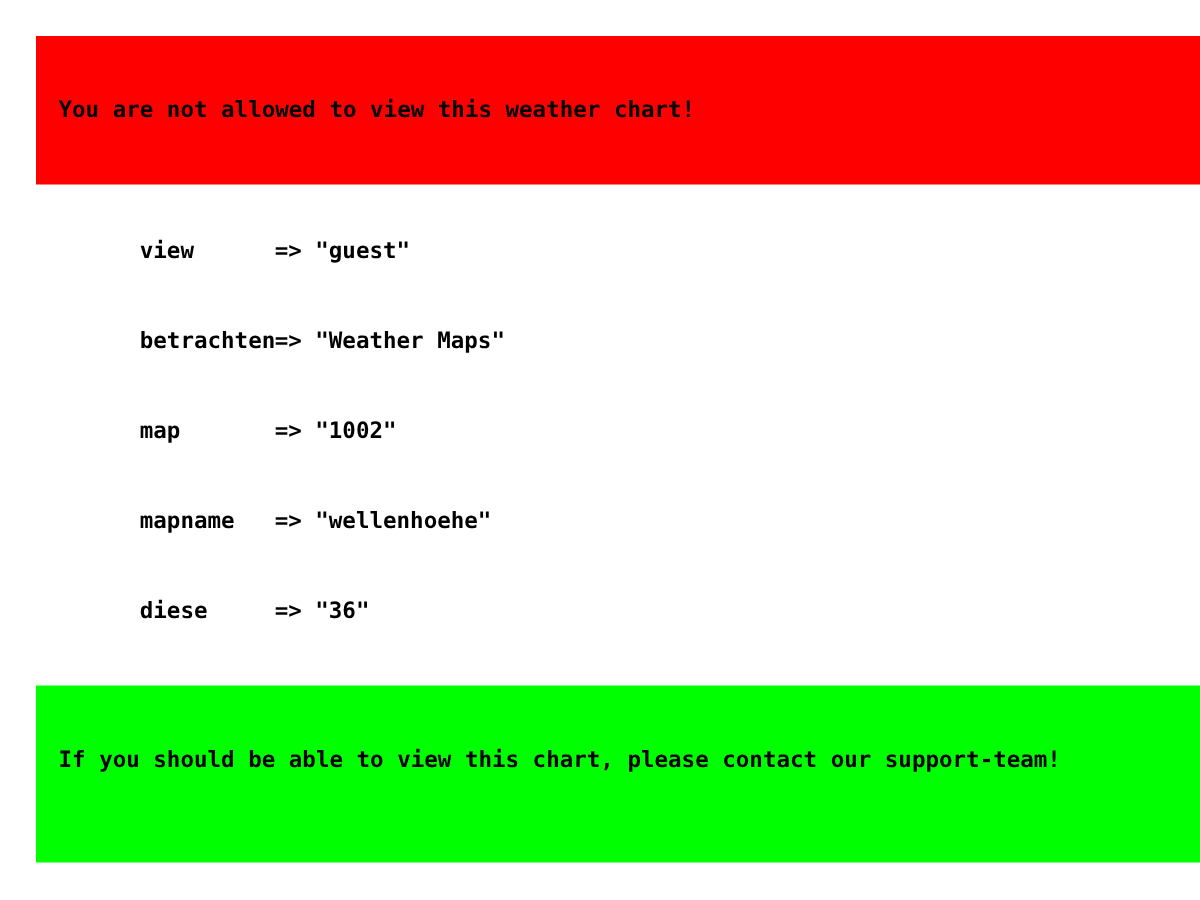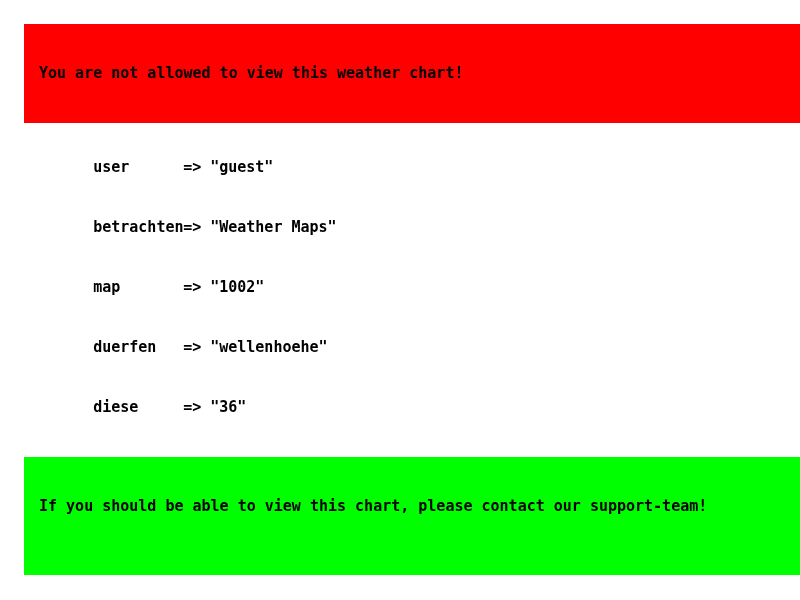--- a/index.html
+++ b/index.html
@@ -52,30 +52,30 @@
 <body>
 
 <div class="content">
 
   <div class="banner banner-error">
     <div>You are not allowed to view this weather chart!</div>
   </div>
 
   <div class="details">
     <div class="detail-row">
-      <span class="detail-key">user</span><span class="detail-arrow">=&gt;</span><span class="detail-value">"guest"</span>
+      <span class="detail-key">view</span><span class="detail-arrow">=&gt;</span><span class="detail-value">"guest"</span>
     </div>
     <div class="detail-row">
       <span class="detail-key">betrachten</span><span class="detail-arrow">=&gt;</span><span class="detail-value">"Weather Maps"</span>
     </div>
     <div class="detail-row">
       <span class="detail-key">map</span><span class="detail-arrow">=&gt;</span><span class="detail-value">"1002"</span>
     </div>
     <div class="detail-row">
-      <span class="detail-key">duerfen</span><span class="detail-arrow">=&gt;</span><span class="detail-value">"wellenhoehe"</span>
+      <span class="detail-key">mapname</span><span class="detail-arrow">=&gt;</span><span class="detail-value">"wellenhoehe"</span>
     </div>
     <div class="detail-row">
       <span class="detail-key">diese</span><span class="detail-arrow">=&gt;</span><span class="detail-value">"36"</span>
     </div>
   </div>
 
   <div class="banner banner-support">
     <div>If you should be able to view this chart, please contact our support-team!</div>
     
   </div>

